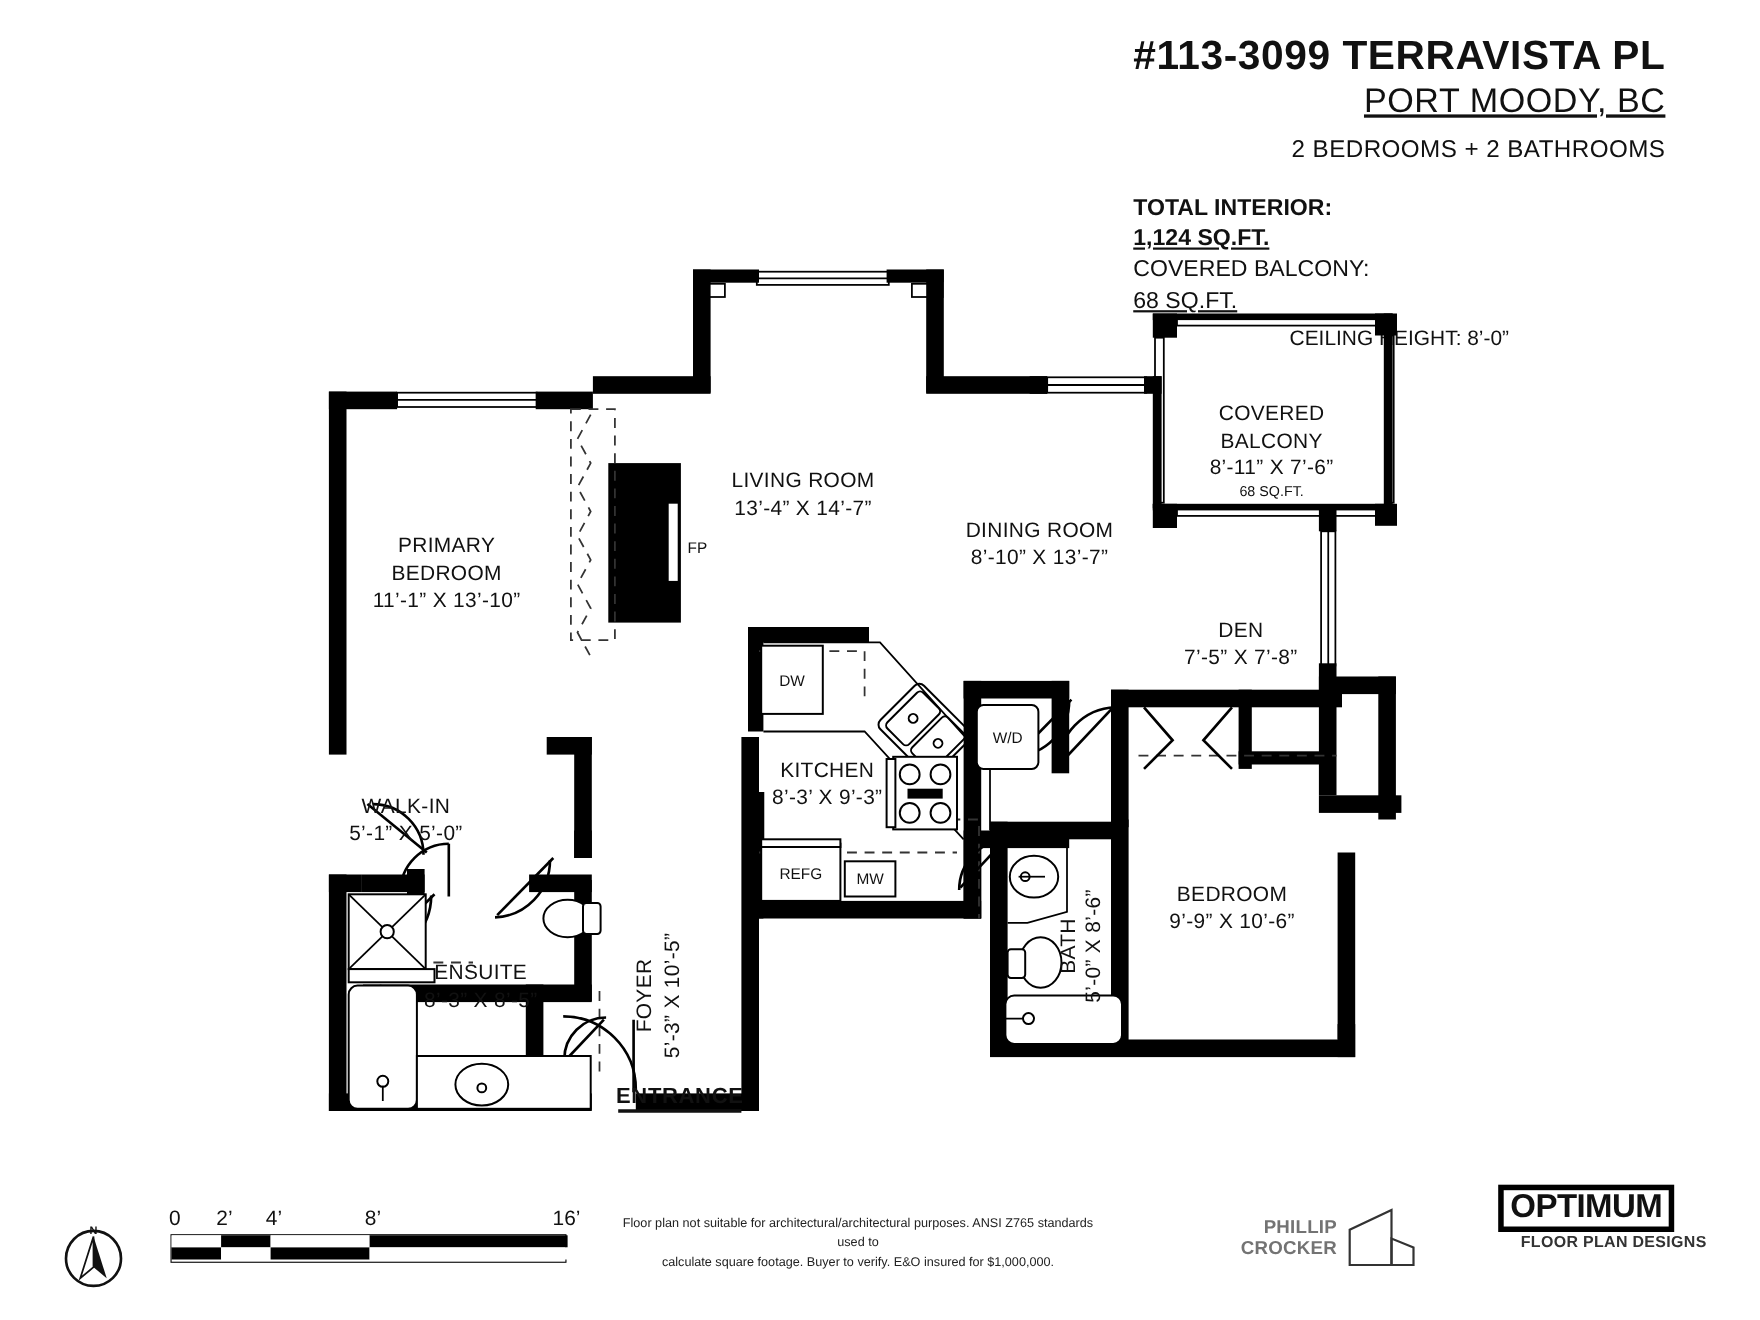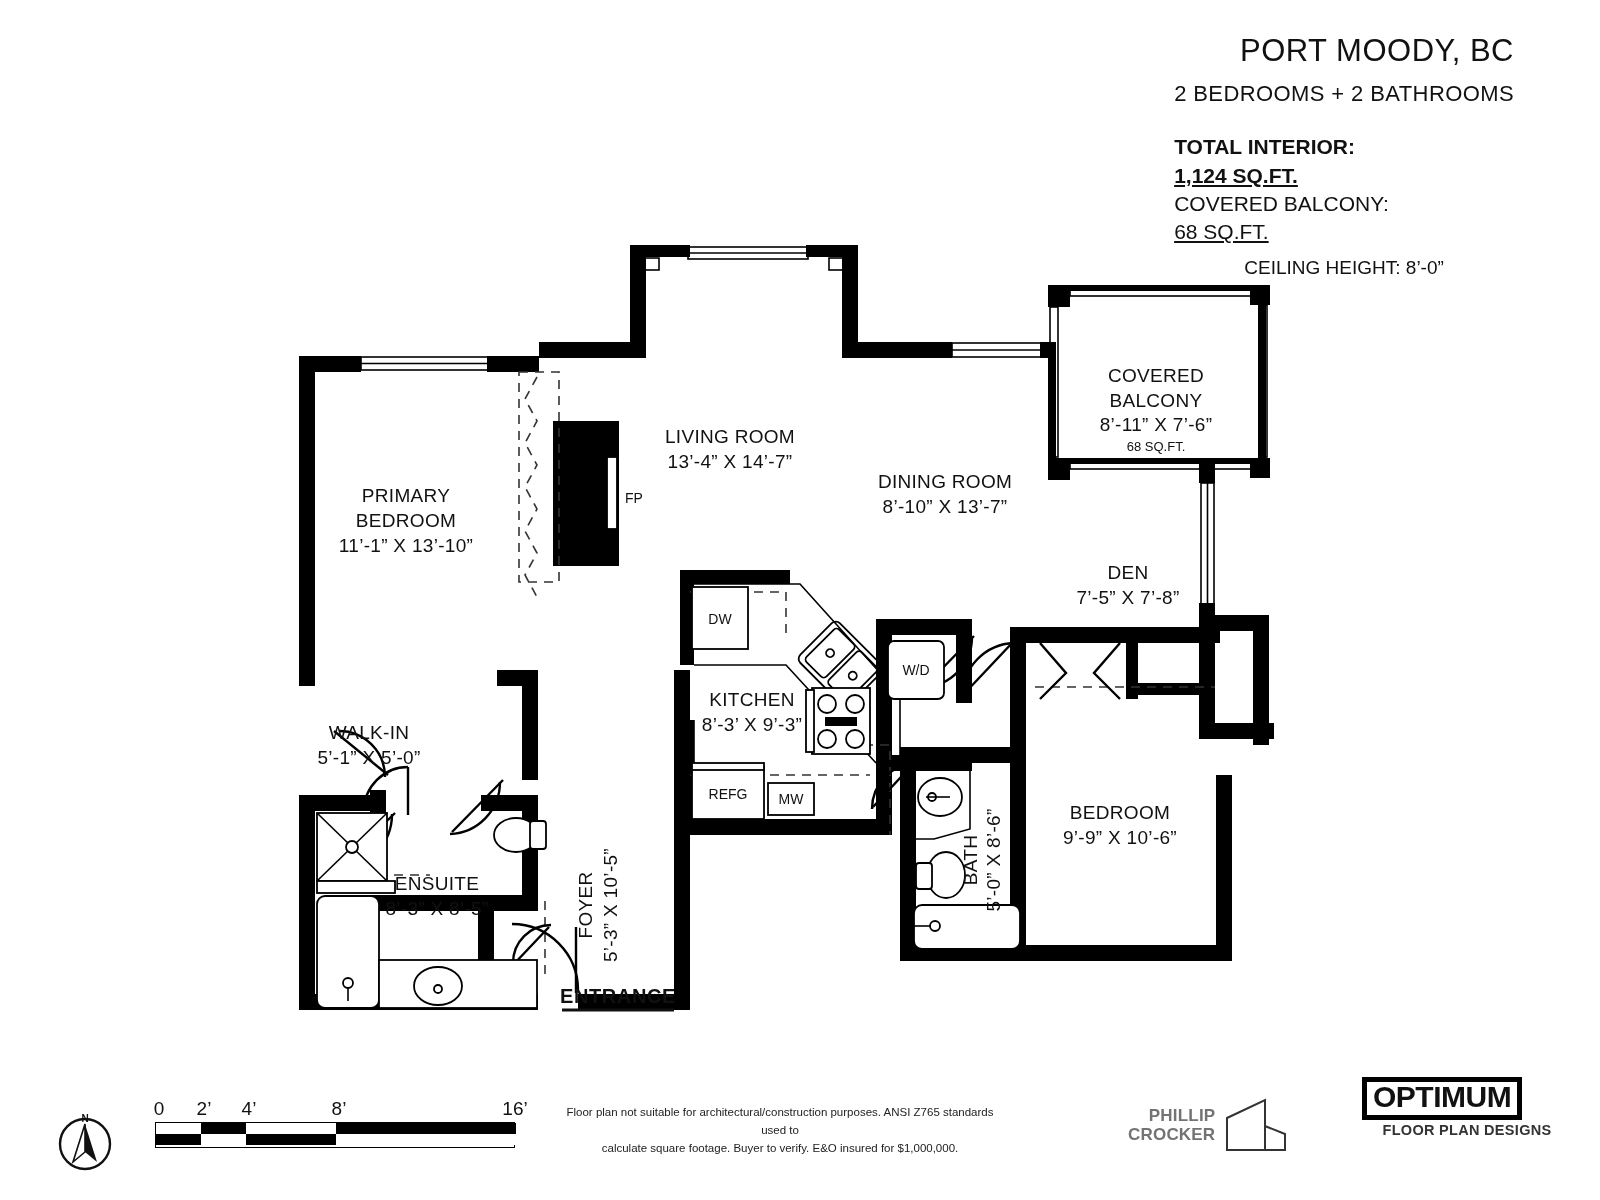--- a/index.html
+++ b/index.html
@@ -63,21 +63,21 @@
     color: #111;
   }
   #addr-line1 {
     font-size: 37px; font-weight: bold;
     letter-spacing: 0.5px; line-height: 1.12;
     white-space: nowrap;
   }
   #addr-line2 {
     font-size: 31px; font-weight: 400;
     letter-spacing: 0.5px; line-height: 1.2;
-    margin-top: 2px; white-space: nowrap;
+    margin-top: 2px; white-space: nowrap; text-decoration: underline;
   }
   #beds-baths {
     font-size: 22px; font-weight: 400;
     letter-spacing: 0.4px; margin-top: 12px;
     white-space: nowrap;
   }
   #stats { margin-top: 26px; }
   .stat-row {
     display: flex; justify-content: flex-end;
     align-items: baseline; gap: 0px;
@@ -179,20 +179,21 @@
     color: #333; margin-top: 2px; text-align: center;
   }
 </style>
 </head>
 <body>
 
 <div id="page">
 
 
   <div id="header-block">
+    <div id="addr-line1">#113-3099 TERRAVISTA PL</div>
     <div id="addr-line2">PORT MOODY, BC</div>
     <div id="beds-baths">2 BEDROOMS + 2 BATHROOMS</div>
     <div id="stats">
       <div class="stat-row">
         <span class="stat-label bold w-label">TOTAL INTERIOR:</span>
         <span class="stat-value bold w-value">1,124 SQ.FT.</span>
       </div>
       <div class="stat-row">
         <span class="stat-label w-label">COVERED BALCONY:</span>
         <span class="stat-value w-value">68 SQ.FT.</span>
@@ -493,21 +494,21 @@
       <div class="sb" style="left:180px;top:0;width:180px;background:#000;"></div>
 
       <div class="sb" style="left:0;top:11px;width:45px;background:#000;"></div>
       <div class="sb" style="left:45px;top:11px;width:45px;background:#fff;"></div>
       <div class="sb" style="left:90px;top:11px;width:90px;background:#000;"></div>
       <div class="sb" style="left:180px;top:11px;width:180px;background:#fff;"></div>
     </div>
   </div>
 
   <div id="disclaimer">
-    <div>Floor plan not suitable for architectural/construction purposes. ANSI Z765 standards used to</div>
+    <div>Floor plan not suitable for architectural/architectural purposes. ANSI Z765 standards used to</div>
     <div>calculate square footage. Buyer to verify.  E&amp;O insured for $1,000,000.</div>
   </div>
 
   <div id="phillip">
     <div id="phillip-text">
       <div>PHILLIP</div>
       <div>CROCKER</div>
     </div>
     <svg width="70" height="58" viewBox="0 0 70 58">
       <path d="M4 54 L4 22 L42 4 L42 54 Z" fill="none" stroke="#333" stroke-width="2"></path>

